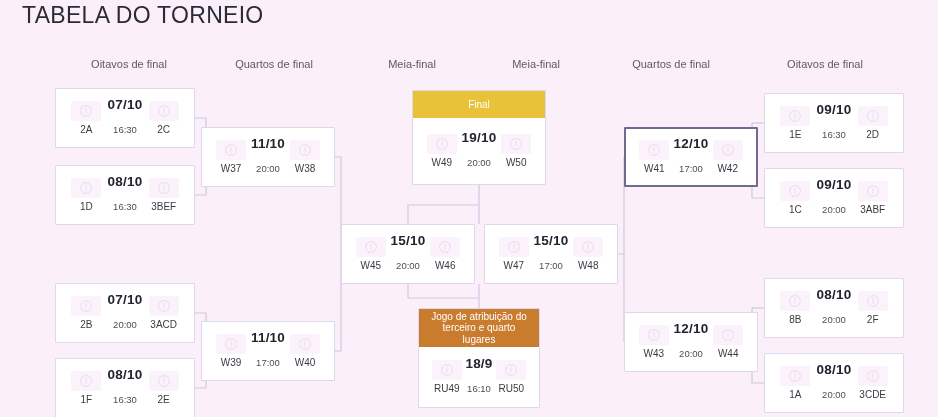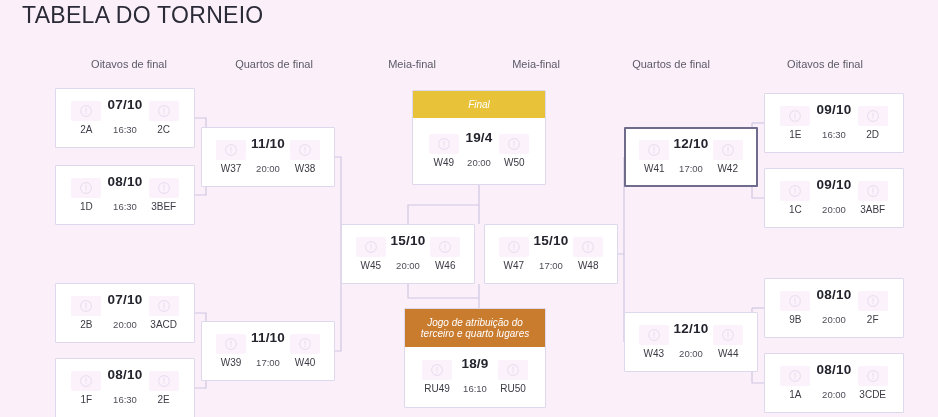--- a/index.html
+++ b/index.html
@@ -136,21 +136,20 @@
     height: 27px;
     display: flex;
     align-items: center;
     justify-content: center;
     text-align: center;
     font-size: 10px;
     color: #ffffff;
     line-height: 1.15;
     padding: 0 6px;
     box-sizing: border-box;
-    font-style: italic;
   }
   .match-header.final {
     background: #e8c33a;
     color: #ffffff;
   }
   .match-header.third {
     background: #c97b2e;
     color: #ffffff;
   }
   .match.with-header.third-box .match-body {
@@ -431,36 +430,36 @@
           <span class="flag">
             <svg width="14" height="14" viewBox="0 0 14 14">
               <circle cx="7" cy="7" r="5.4" fill="none" stroke="#eadff0" stroke-width="1.1"></circle>
               <line x1="7" y1="4.2" x2="7" y2="7.9" stroke="#eadff0" stroke-width="1.1" stroke-linecap="round"></line>
               <circle cx="7" cy="9.6" r="0.62" fill="#eadff0"></circle>
             </svg>
           </span>
           <div class="team-code">W49</div>
         </div>
         <div class="center">
-          <div class="m-date">19/4</div>
+          <div class="m-date">19/10</div>
           <div class="m-time">20:00</div>
         </div>
         <div class="side">
           <span class="flag">
             <svg width="14" height="14" viewBox="0 0 14 14">
               <circle cx="7" cy="7" r="5.4" fill="none" stroke="#eadff0" stroke-width="1.1"></circle>
               <line x1="7" y1="4.2" x2="7" y2="7.9" stroke="#eadff0" stroke-width="1.1" stroke-linecap="round"></line>
               <circle cx="7" cy="9.6" r="0.62" fill="#eadff0"></circle>
             </svg>
           </span>
           <div class="team-code">W50</div>
         </div>
       </div>
     </div>
-    <div class="match with-header third-box" style="left: 404px; top: 308px; width: 142px; height: 100px;">
+    <div class="match with-header third-box" style="left: 418px; top: 308px; width: 122px; height: 100px;">
       <div class="match-header third">Jogo de atribuição do terceiro e quarto lugares</div>
       <div class="match-body">
         <div class="side">
           <span class="flag">
             <svg width="14" height="14" viewBox="0 0 14 14">
               <circle cx="7" cy="7" r="5.4" fill="none" stroke="#eadff0" stroke-width="1.1"></circle>
               <line x1="7" y1="4.2" x2="7" y2="7.9" stroke="#eadff0" stroke-width="1.1" stroke-linecap="round"></line>
               <circle cx="7" cy="9.6" r="0.62" fill="#eadff0"></circle>
             </svg>
           </span>
@@ -597,21 +596,21 @@
     <div class="match" style="left: 764px; top: 278px; width: 140px; height: 60px;">
       <div class="match-body">
         <div class="side">
           <span class="flag">
             <svg width="14" height="14" viewBox="0 0 14 14">
               <circle cx="7" cy="7" r="5.4" fill="none" stroke="#eadff0" stroke-width="1.1"></circle>
               <line x1="7" y1="4.2" x2="7" y2="7.9" stroke="#eadff0" stroke-width="1.1" stroke-linecap="round"></line>
               <circle cx="7" cy="9.6" r="0.62" fill="#eadff0"></circle>
             </svg>
           </span>
-          <div class="team-code">9B</div>
+          <div class="team-code">8B</div>
         </div>
         <div class="center">
           <div class="m-date">08/10</div>
           <div class="m-time">20:00</div>
         </div>
         <div class="side">
           <span class="flag">
             <svg width="14" height="14" viewBox="0 0 14 14">
               <circle cx="7" cy="7" r="5.4" fill="none" stroke="#eadff0" stroke-width="1.1"></circle>
               <line x1="7" y1="4.2" x2="7" y2="7.9" stroke="#eadff0" stroke-width="1.1" stroke-linecap="round"></line>

